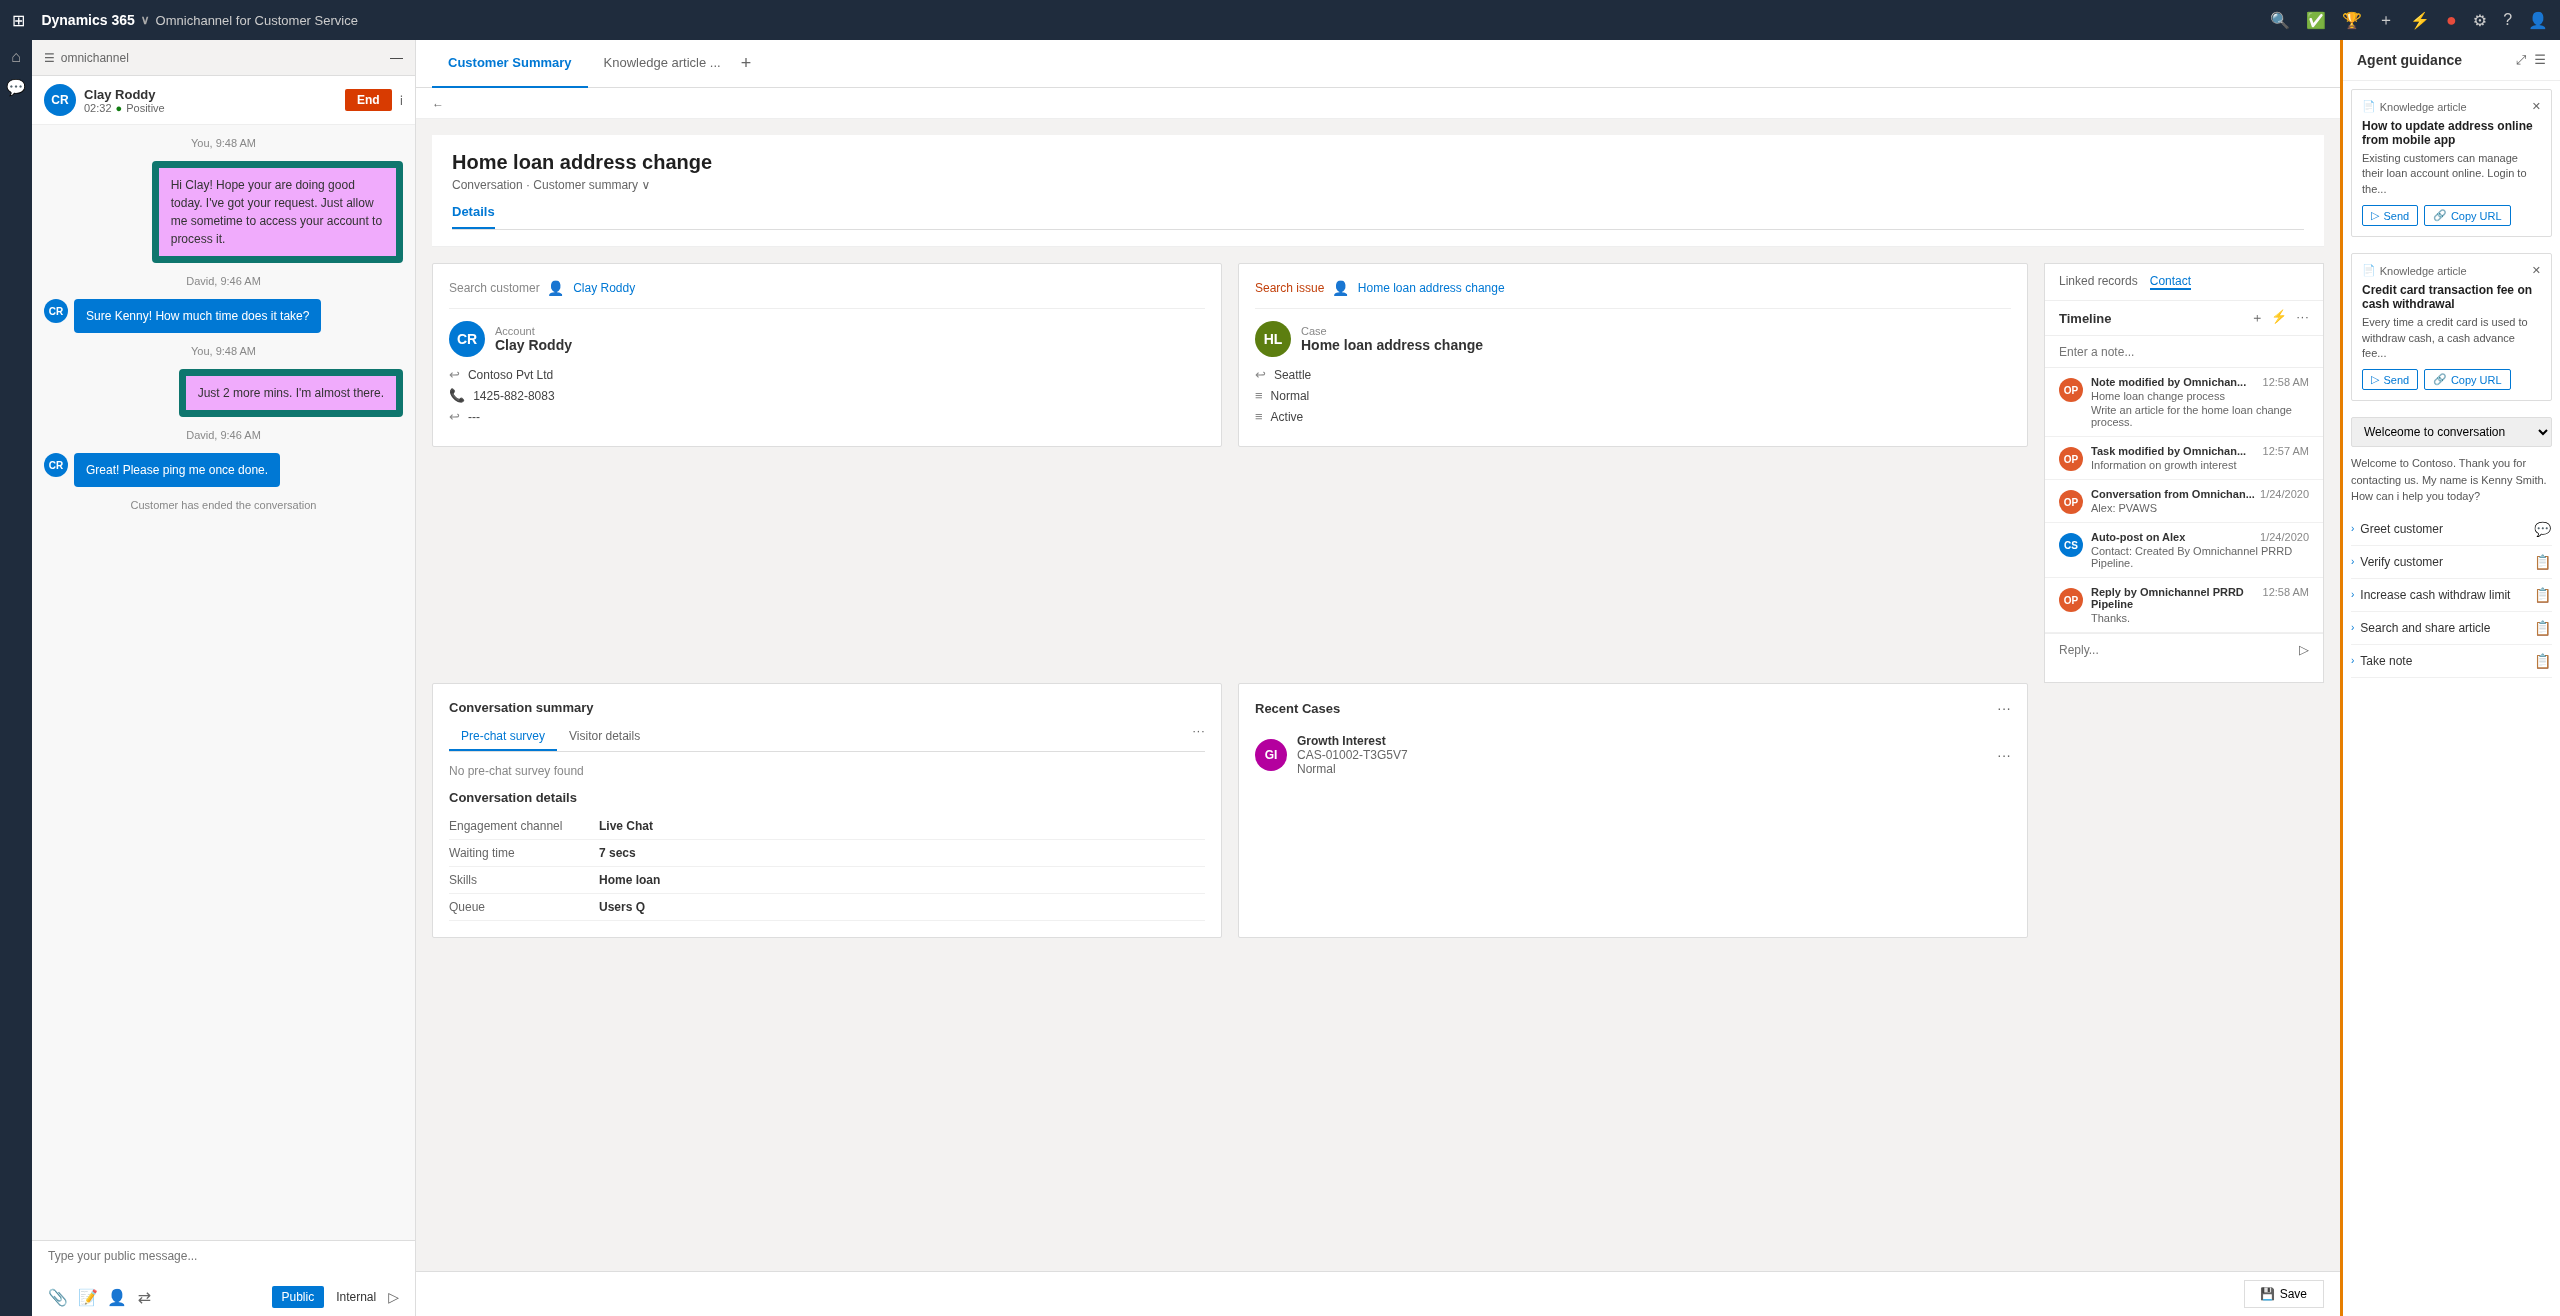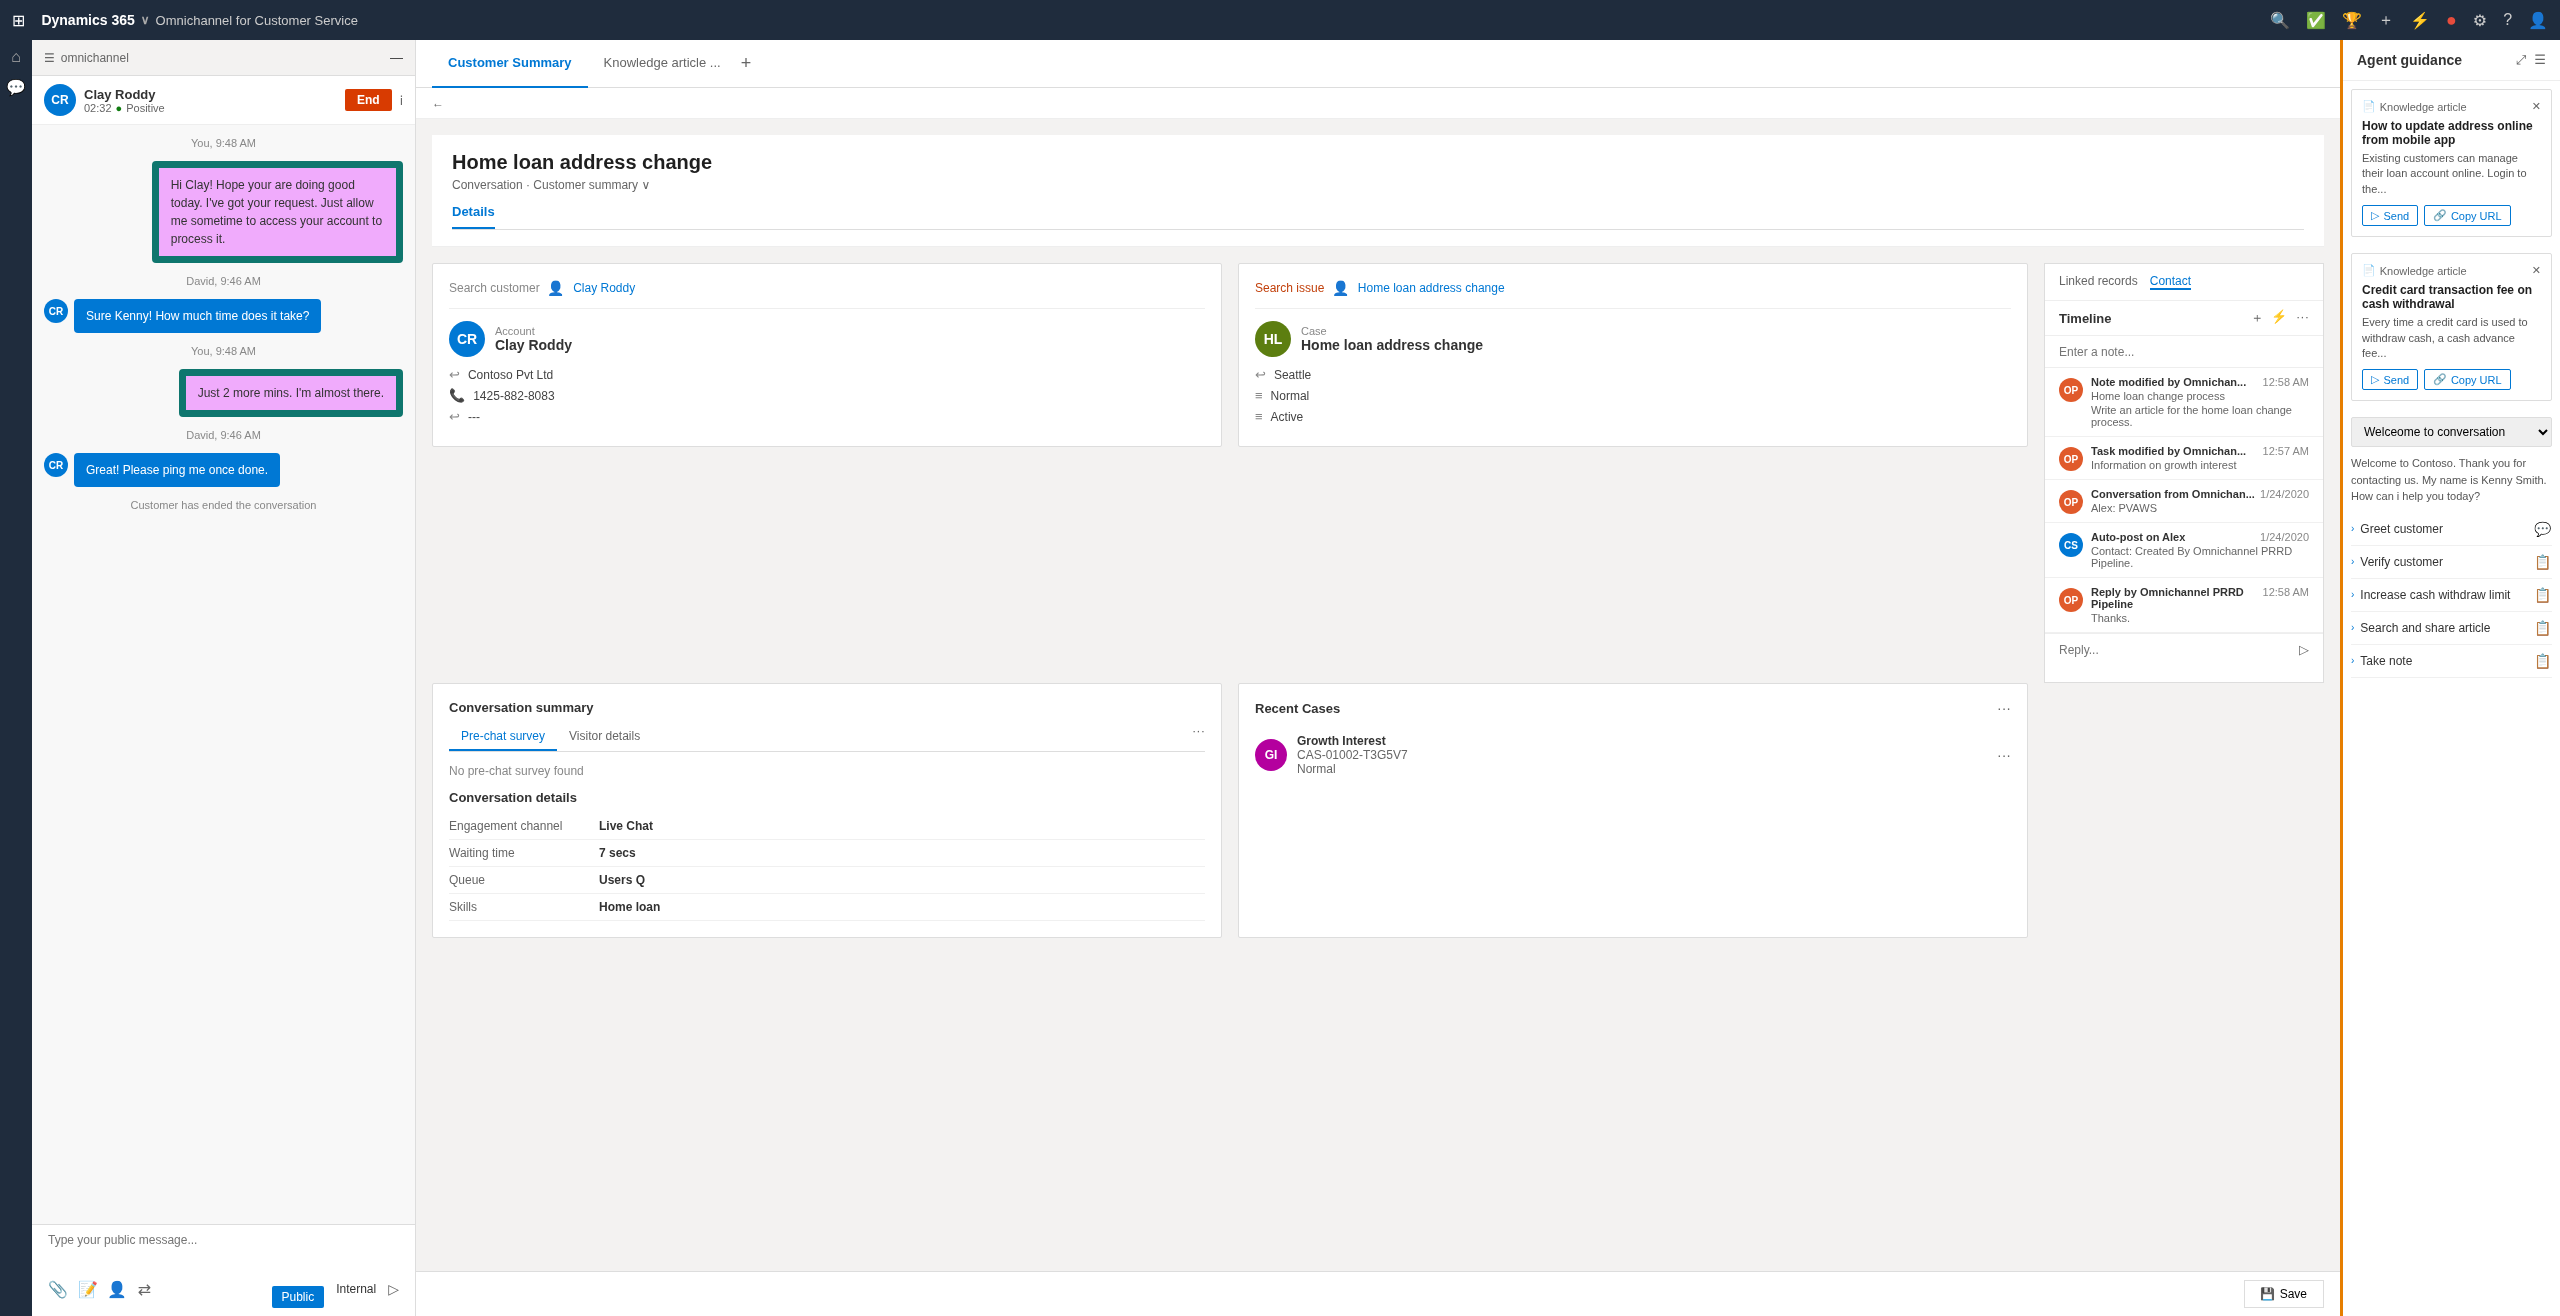--- a/index.html
+++ b/index.html
@@ -76,21 +76,21 @@
     }
     .chat-input {
       width: 100%; border: none; outline: none; font-size: 12px; color: #999; background: transparent;
       resize: none; font-family: inherit;
     }
     .chat-toolbar {
       display: flex; align-items: center; justify-content: space-between; margin-top: 6px;
     }
     .chat-toolbar-left { display: flex; gap: 10px; }
     .chat-toolbar-icon { font-size: 16px; color: #666; cursor: pointer; }
-    .public-btn { background: #0078d4; color: #fff; border: none; padding: 4px 10px; border-radius: 2px; font-size: 12px; cursor: pointer; margin-top: 16px; }
+    .public-btn { background: #0078d4; color: #fff; border: none; padding: 4px 10px; border-radius: 2px; font-size: 12px; cursor: pointer; }
     .internal-btn { background: transparent; color: #333; border: none; padding: 4px 8px; font-size: 12px; cursor: pointer; }
     .send-icon { color: #666; font-size: 14px; }
 
     
     .main-content {
       flex: 1; display: flex; flex-direction: column; overflow: hidden;
     }
 
     
     .tab-bar {
@@ -497,26 +497,26 @@
           <div style="font-weight:600;font-size:13px;margin:12px 0 8px;">Conversation details</div>
           <div class="conv-detail-row">
             <span class="conv-detail-label">Engagement channel</span>
             <span class="conv-detail-value">Live Chat</span>
           </div>
           <div class="conv-detail-row">
             <span class="conv-detail-label">Waiting time</span>
             <span class="conv-detail-value">7 secs</span>
           </div>
           <div class="conv-detail-row">
+            <span class="conv-detail-label">Skills</span>
+            <span class="conv-detail-value">Home loan</span>
+          </div>
+          <div class="conv-detail-row">
             <span class="conv-detail-label">Queue</span>
             <span class="conv-detail-value">Users Q</span>
-          </div>
-          <div class="conv-detail-row">
-            <span class="conv-detail-label">Skills</span>
-            <span class="conv-detail-value">Home loan</span>
           </div>
         </div>
 
         <div class="card">
           <div style="display:flex;align-items:center;justify-content:space-between;margin-bottom:8px;">
             <span style="font-weight:600;font-size:13px;">Recent Cases</span>
             <span class="case-more">···</span>
           </div>
           <div class="case-item">
             <div class="case-item-avatar">GI</div>

